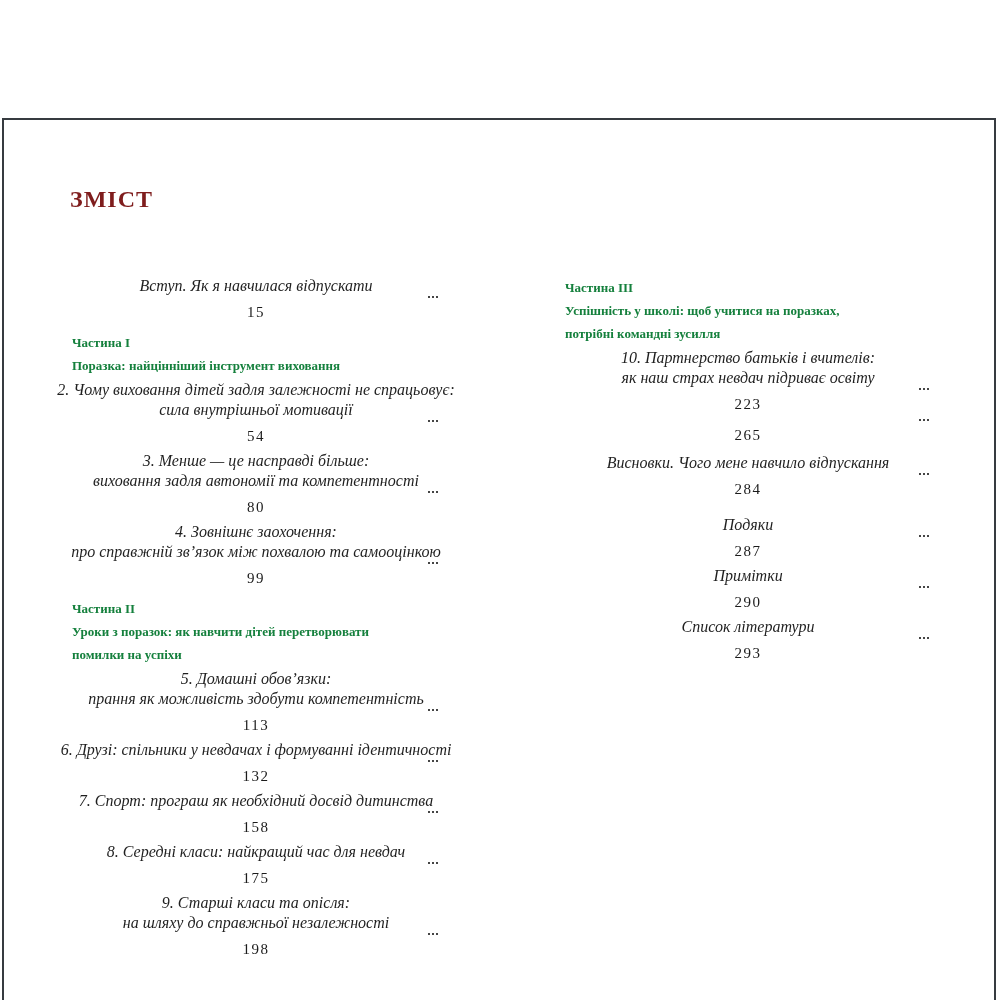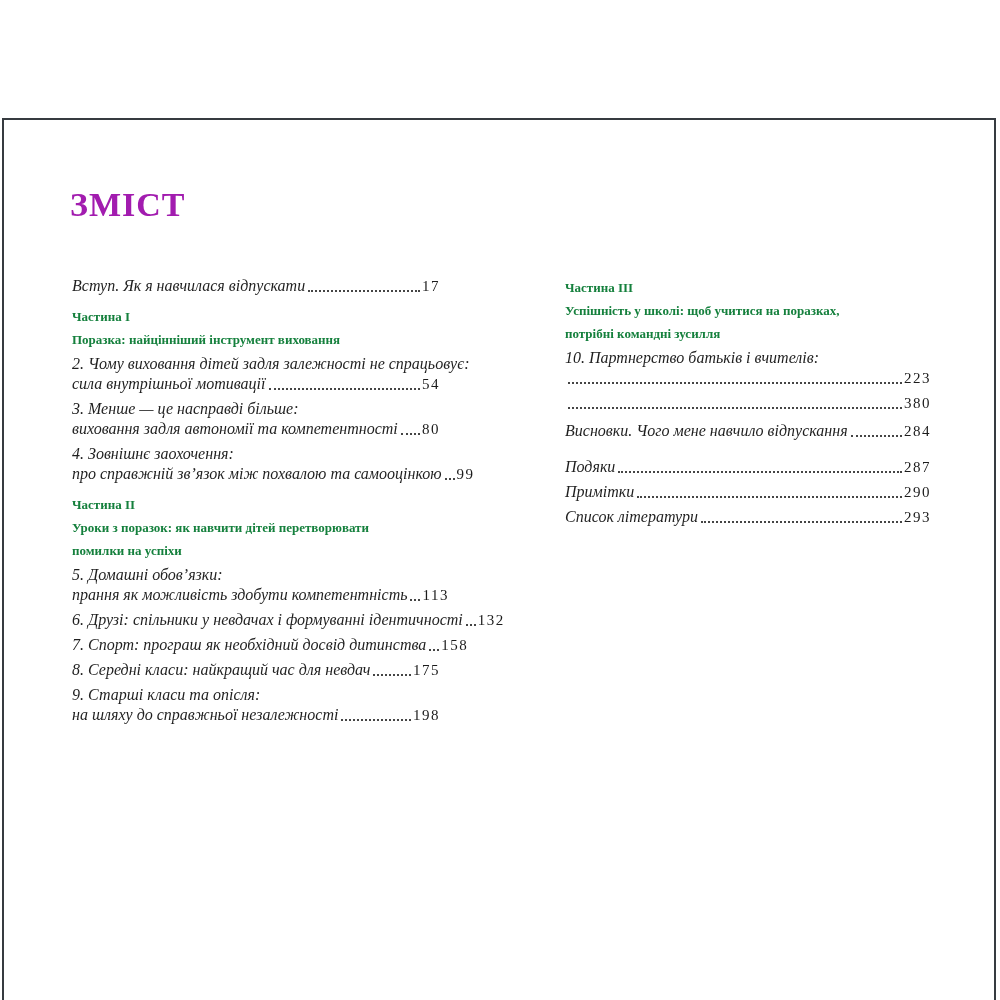--- a/index.html
+++ b/index.html
@@ -24,24 +24,24 @@
     height: 920px;
     border: 2px solid #363b40;
     border-bottom: none;
     background: #ffffff;
     box-sizing: border-box;
   }
   .page-title {
     position: absolute;
     left: 66px;
     top: 66px;
-    font-size: 34px;
+    font-size: 24px;
     font-weight: bold;
     letter-spacing: 1px;
-    color: #a21caf;
+    color: #7f1d1d;
   }
   .col {
     position: absolute;
     top: 156px;
   }
   .col-left  { left: 68px;  width: 368px; }
   .col-right { left: 561px; width: 366px; }
 
   .block { margin: 0; }
   .block.entry { margin-bottom: 5px; }
@@ -57,20 +57,21 @@
     white-space: nowrap;
     color: #15803d;
   }
   .t-line {
     display: flex;
     align-items: center;
     font-style: italic;
     font-size: 16px;
     line-height: 20px;
     white-space: nowrap;
+    flex-direction: column;
   }
   .t-line .txt { flex: 0 0 auto; }
   .t-line .dots {
     flex: 1 1 auto;
     min-width: 10px;
     align-self: flex-end;
     margin: 0 2px 4px 3px;
     border-bottom: 2px dotted #454545;
     height: 0;
   }
@@ -85,21 +86,21 @@
 </head>
 <body>
 
 <div class="page-frame">
   <div class="page-title">ЗМІСТ</div>
   <div class="col col-left" id="col-0">
       <div class="block entry">
         <div class="t-line">
           <span class="txt">Вступ. Як я навчилася відпускати</span>
           <span class="dots"></span>
-          <span class="pg">17</span>
+          <span class="pg">15</span>
         </div>
       </div>
       <div class="block heading">
         <div class="h-line">Частина I</div>
         <div class="h-line">Поразка: найцінніший інструмент виховання</div>
       </div>
       <div class="block entry">
         <div class="t-line">
           <span class="txt">2. Чому виховання дітей задля залежності не спрацьовує:</span>
         </div>
@@ -180,28 +181,29 @@
       <div class="block heading">
         <div class="h-line">Частина III</div>
         <div class="h-line">Успішність у школі: щоб учитися на поразках,</div>
         <div class="h-line">потрібні командні зусилля</div>
       </div>
       <div class="block entry">
         <div class="t-line">
           <span class="txt">10. Партнерство батьків і вчителів:</span>
         </div>
         <div class="t-line">
+          <span class="txt">як наш страх невдач підриває освіту</span>
           <span class="dots"></span>
           <span class="pg">223</span>
         </div>
       </div>
       <div class="block entry">
         <div class="t-line">
           <span class="dots"></span>
-          <span class="pg">380</span>
+          <span class="pg">265</span>
         </div>
       </div>
       <div class="block entry gap-lg">
         <div class="t-line">
           <span class="txt">Висновки. Чого мене навчило відпускання</span>
           <span class="dots"></span>
           <span class="pg">284</span>
         </div>
       </div>
       <div class="block entry gap-md">

